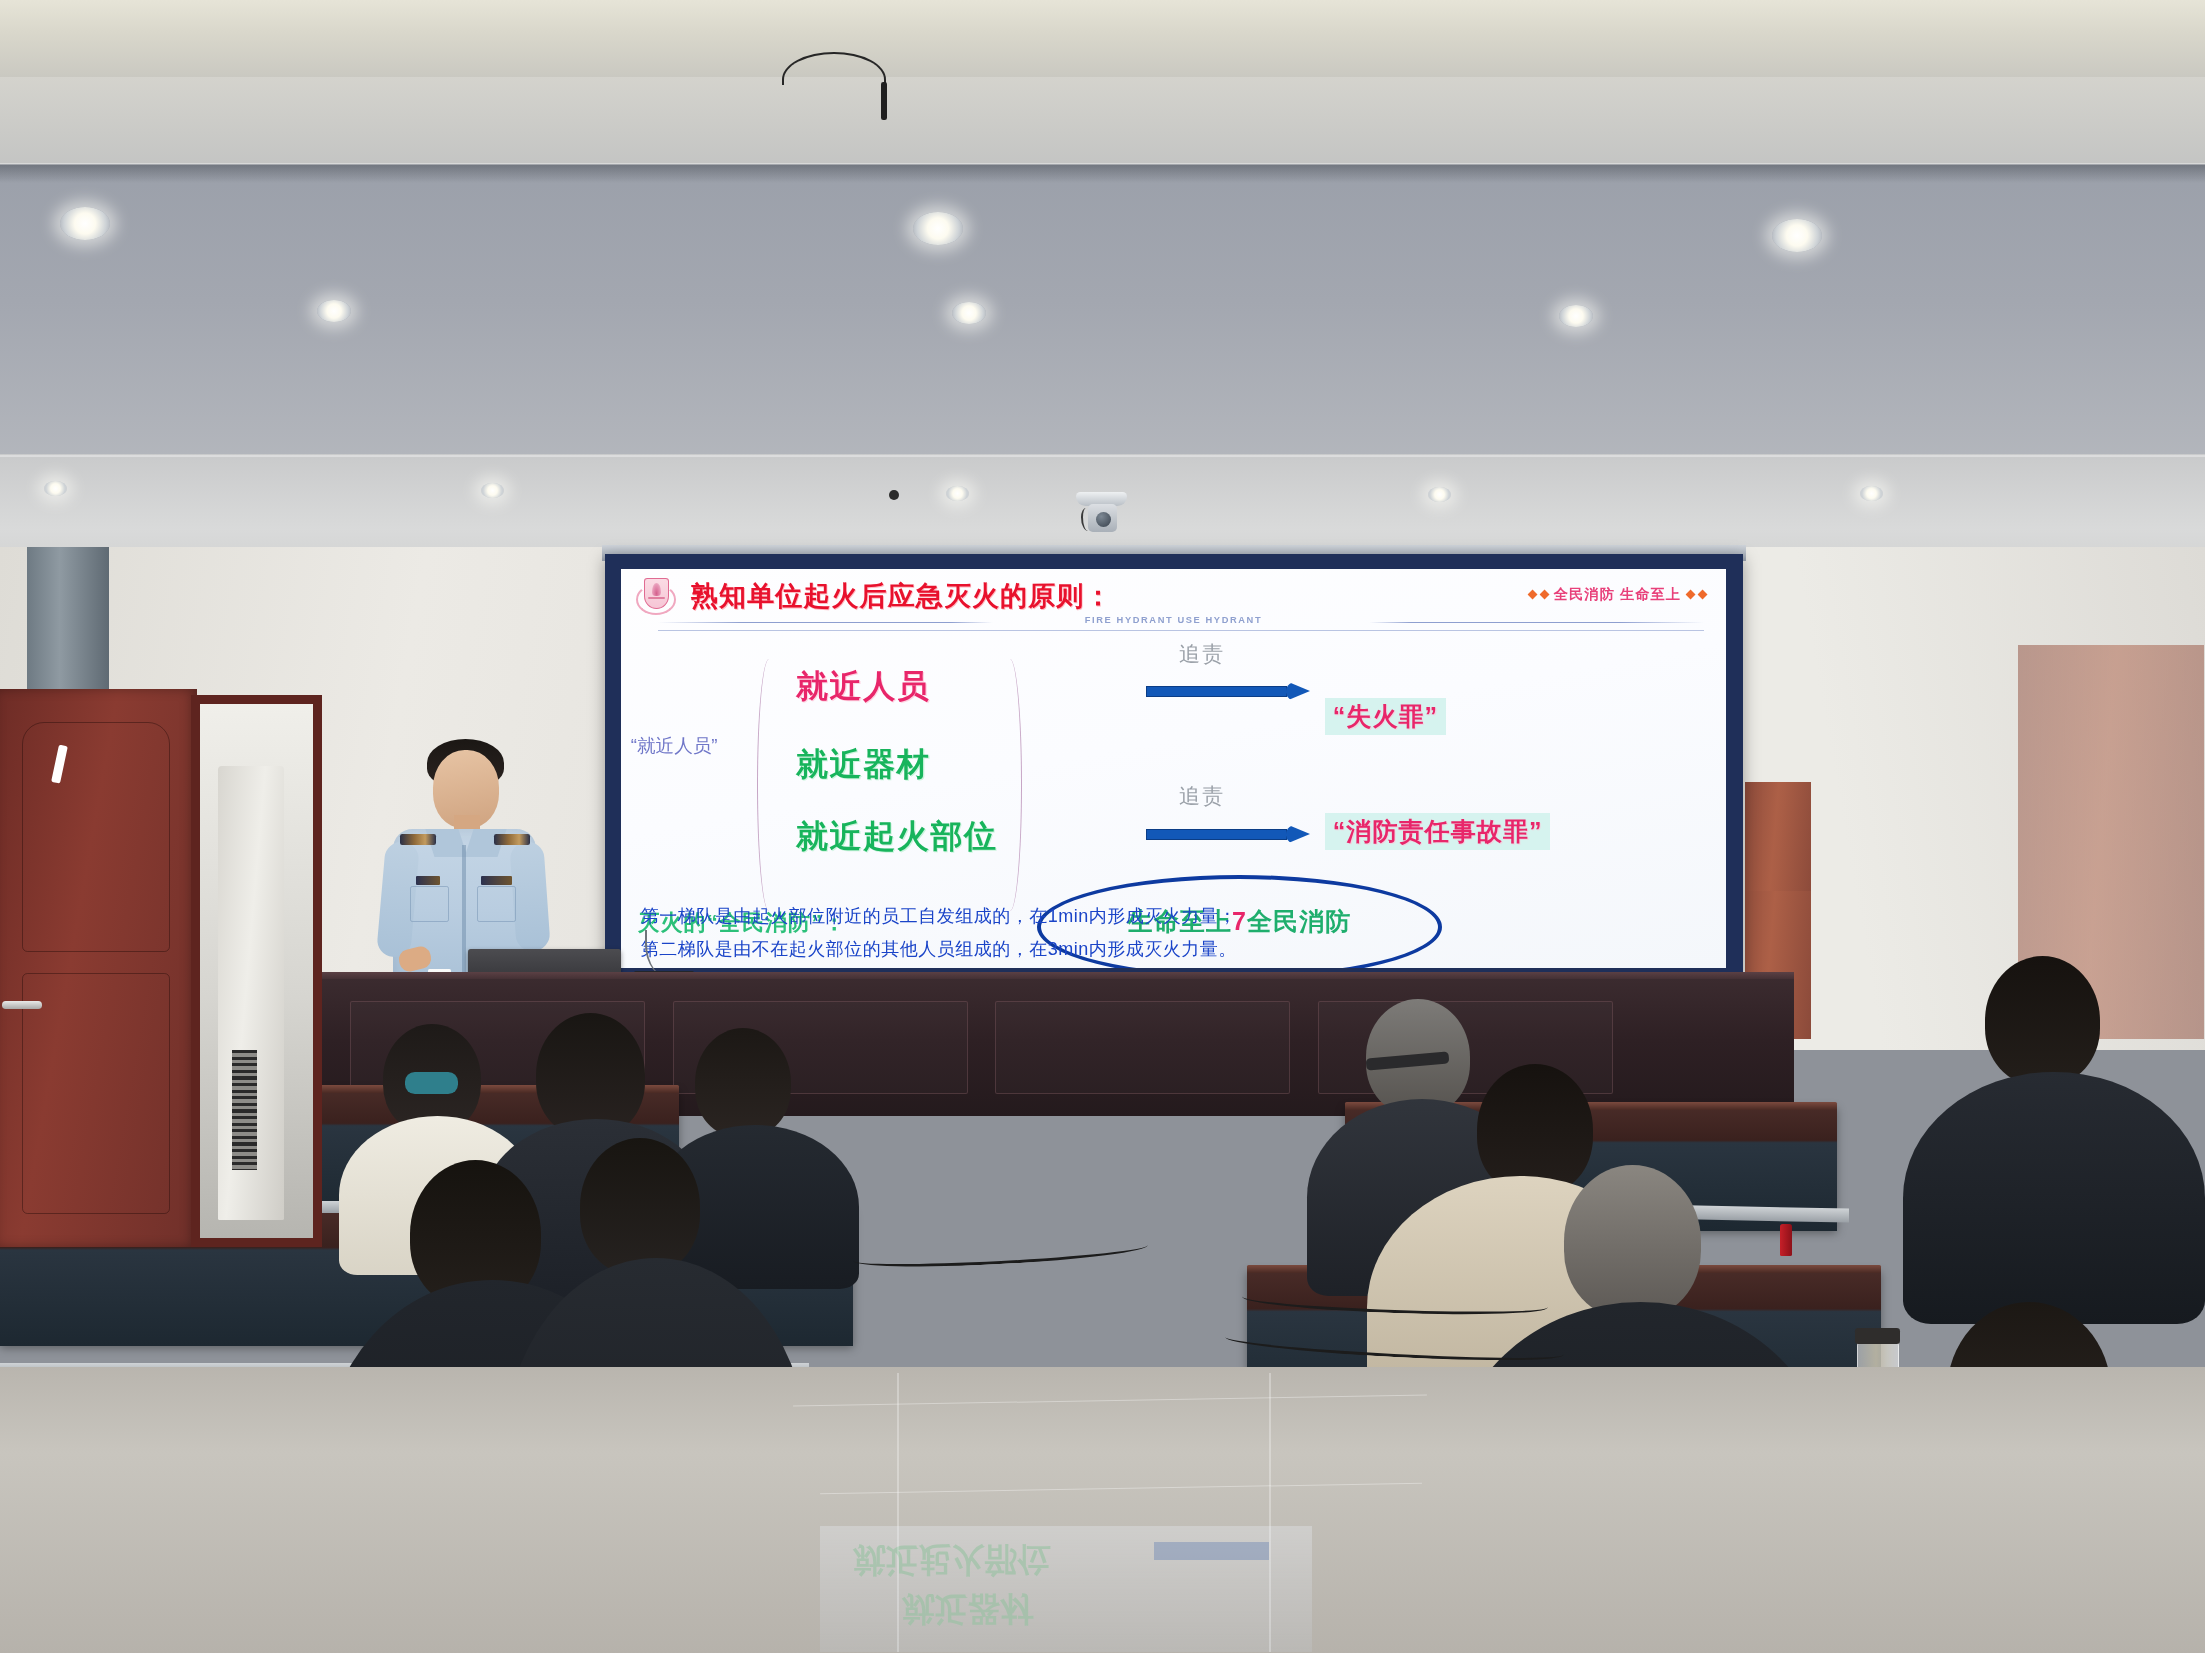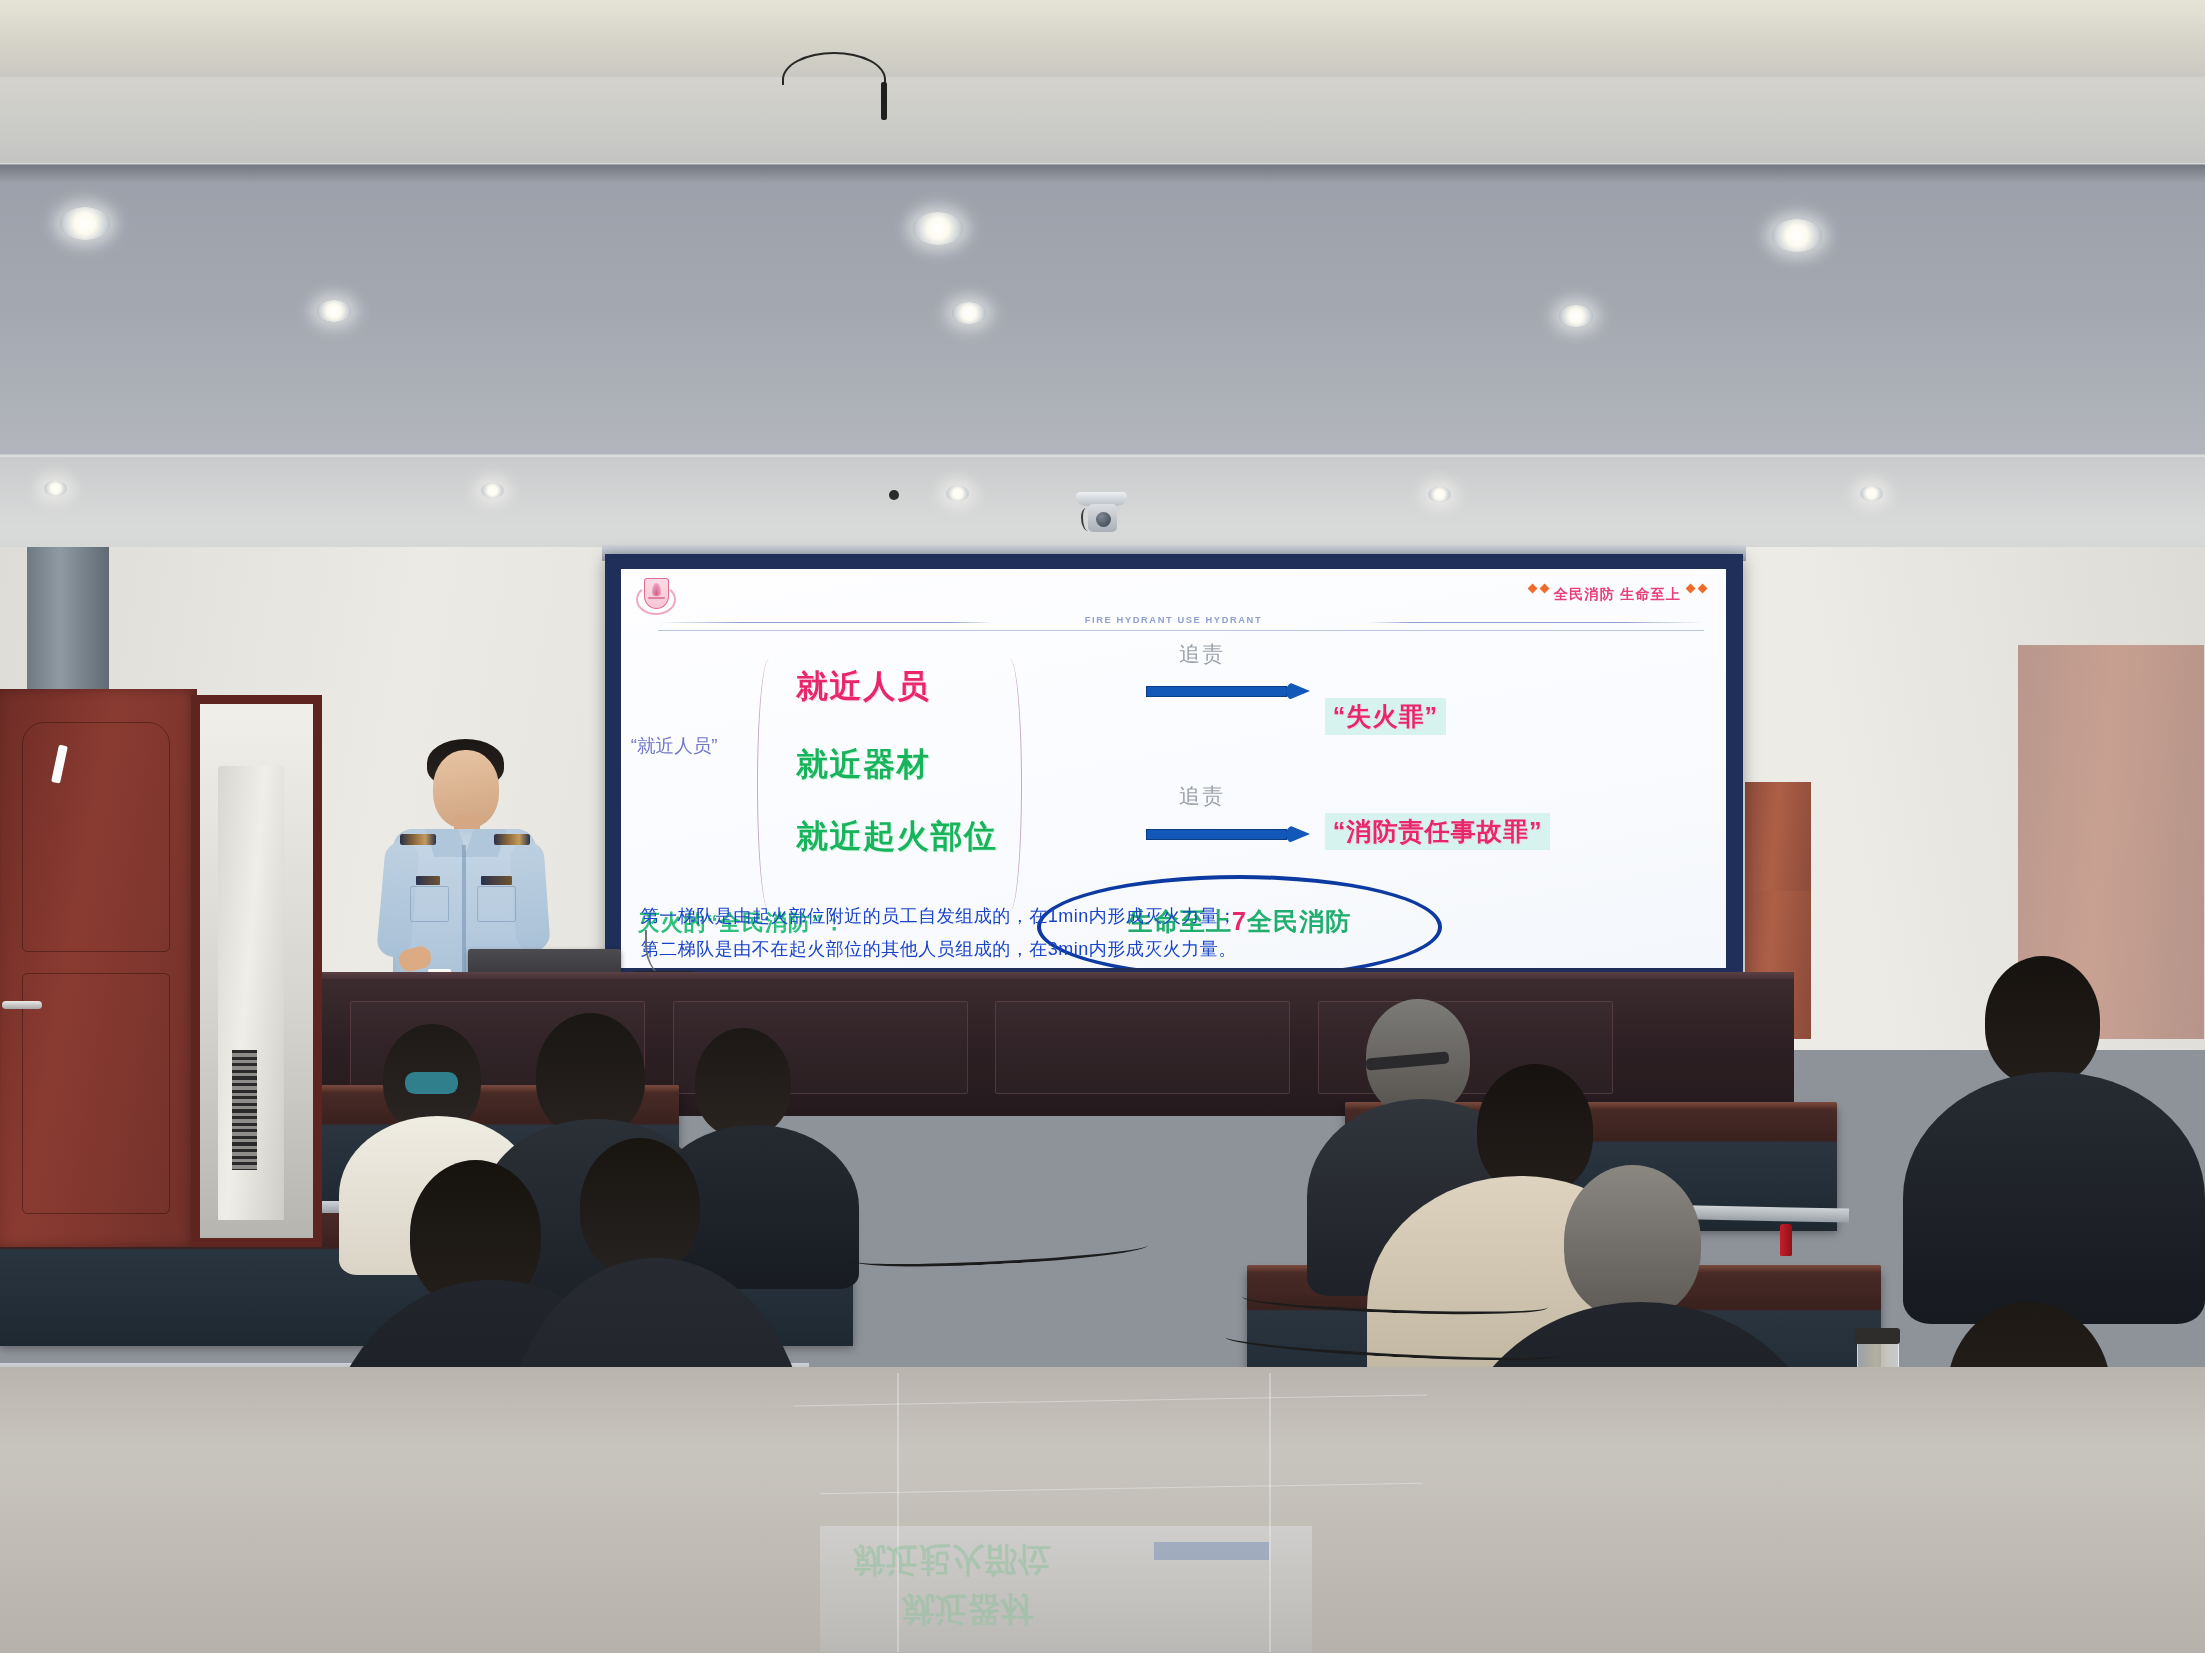--- a/index.html
+++ b/index.html
@@ -77,21 +77,21 @@
     background:radial-gradient(ellipse at 50% 80%,#d4608e 0%,#e89ab8 60%,rgba(240,180,205,0) 100%);
     border-radius:50% 50% 45% 45%/70% 70% 30% 30%;}
   .badge-bar{position:absolute;left:12px;top:21px;width:16.4px;height:2.2px;background:#e07fa0;border-radius:1.1px;}
   .badge-wreath{position:absolute;left:0;top:8.8px;width:40px;height:31px;border:2.2px solid #f0a8c0;
     border-top-color:transparent;border-radius:50%;}
 
   .sl-title{position:absolute;left:70px;top:8.8px;font-size:27px;font-weight:bold;
     color:#e8112d;letter-spacing:1.1px;white-space:nowrap;
     text-shadow:0.8px 0.8px 0 rgba(255,160,170,.7);}
   .sl-slogan{position:absolute;right:19.7px;top:16.4px;font-size:14.2px;font-weight:bold;
-    color:#e8407a;letter-spacing:1.1px;white-space:nowrap;display:flex;gap:5.5px;}
+    color:#e8407a;letter-spacing:1.1px;white-space:nowrap;display:flex;align-items:center;gap:5.5px;}
   .dia{width:7.1px;height:7.1px;background:#ef6a2b;transform:rotate(45deg);display:inline-block;}
   .sl-rule{position:absolute;left:37px;right:22px;top:53px;height:1.1px;
     background:linear-gradient(90deg,rgba(120,140,200,0) 0%,#8e9fd0 8%,#8e9fd0 28%,
       rgba(140,160,210,0) 32%,rgba(140,160,210,0) 68%,#8e9fd0 72%,#8e9fd0 92%,rgba(120,140,200,0) 100%);}
   .sl-rule2{position:absolute;left:37px;right:22px;top:61px;height:1.1px;background:#b9c4e2;}
   .sl-sub{position:absolute;left:0;right:0;top:46px;text-align:center;font-size:9.3px;
     letter-spacing:1.6px;color:#8fa0cf;font-weight:bold;}
 
   
   .pr-label{position:absolute;left:9.8px;top:164px;font-size:18.6px;color:#6f76c8;white-space:nowrap;}
@@ -283,20 +283,21 @@
 
   <div class="slide">
 
     <div class="sl-badge">
       <div class="badge-wreath"></div>
       <div class="badge-shield"></div>
       <div class="badge-flame"></div>
       <div class="badge-bar"></div>
     </div>
 
+    <div class="sl-title">熟知单位起火后应急灭火的原则：</div>
 
     <div class="sl-slogan">
       <i class="dia"></i>
       <i class="dia"></i>
       <span>全民消防 生命至上</span>
       <i class="dia"></i>
       <i class="dia"></i>
     </div>
 
     <div class="sl-rule"></div>

